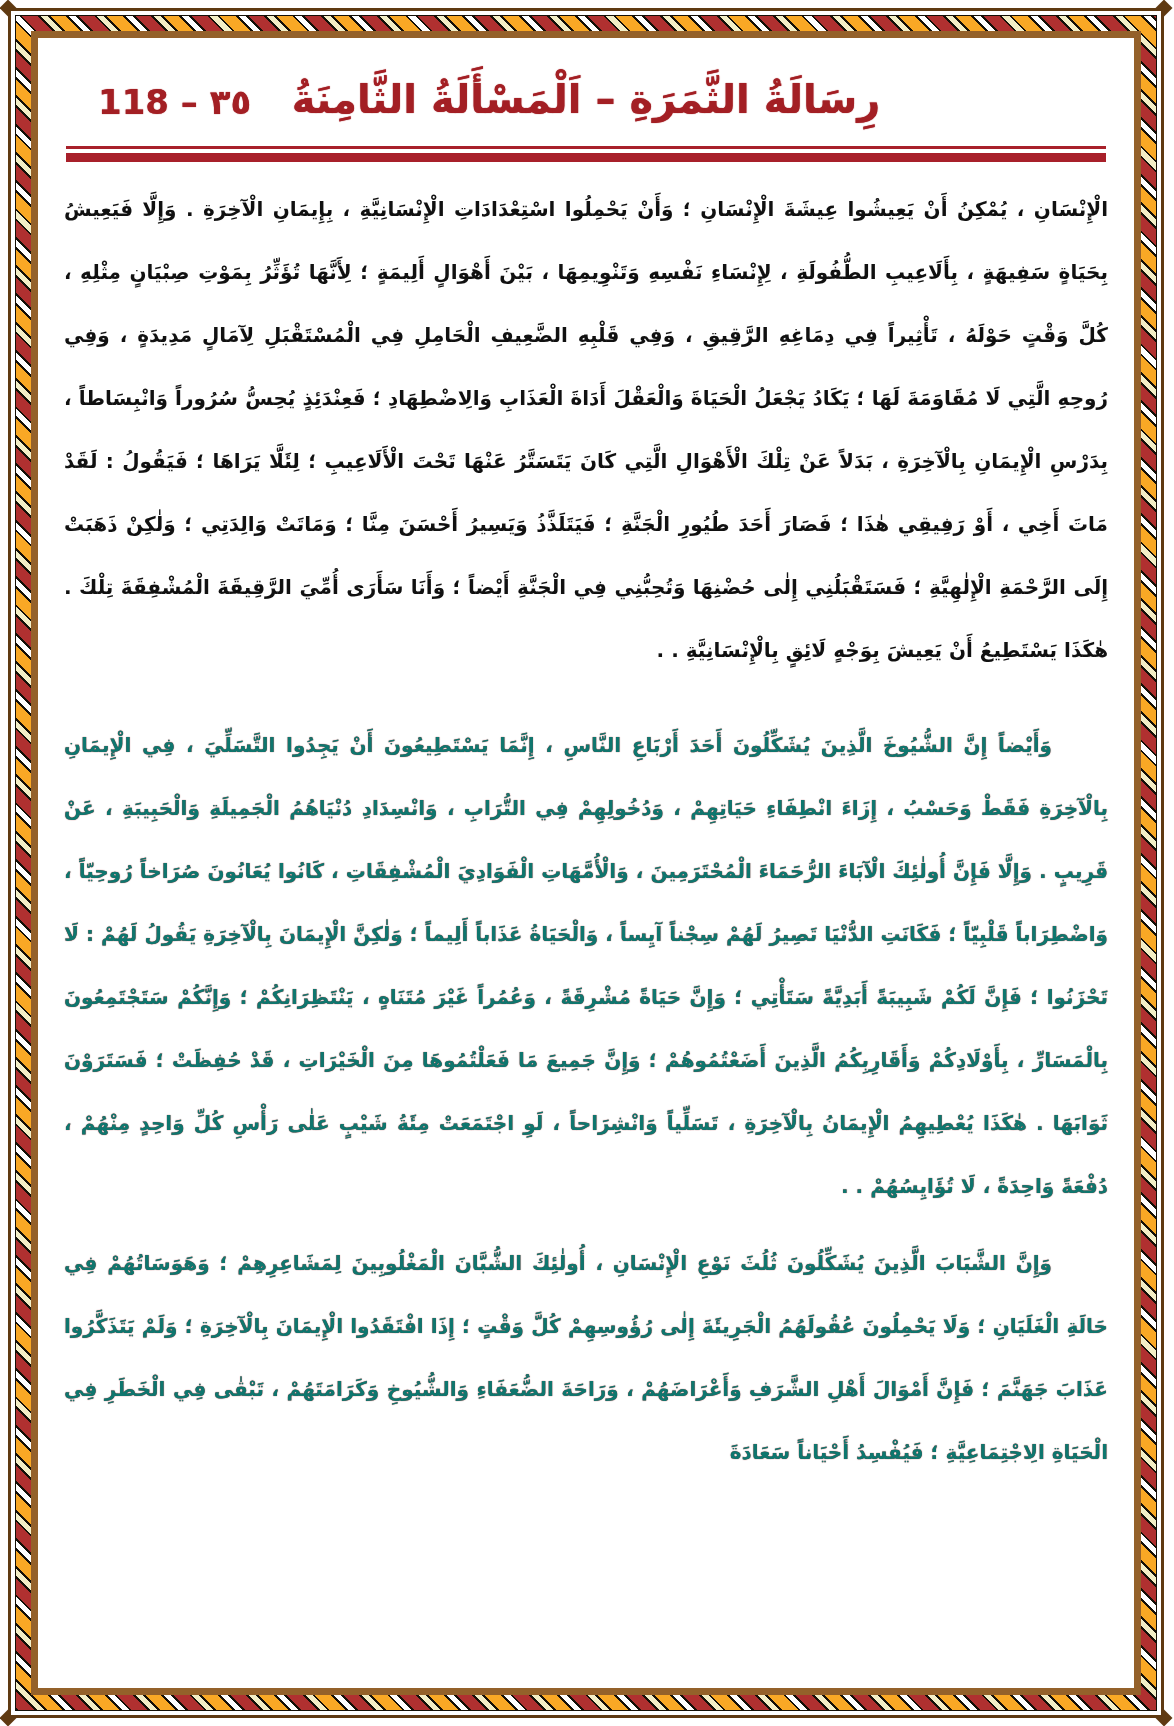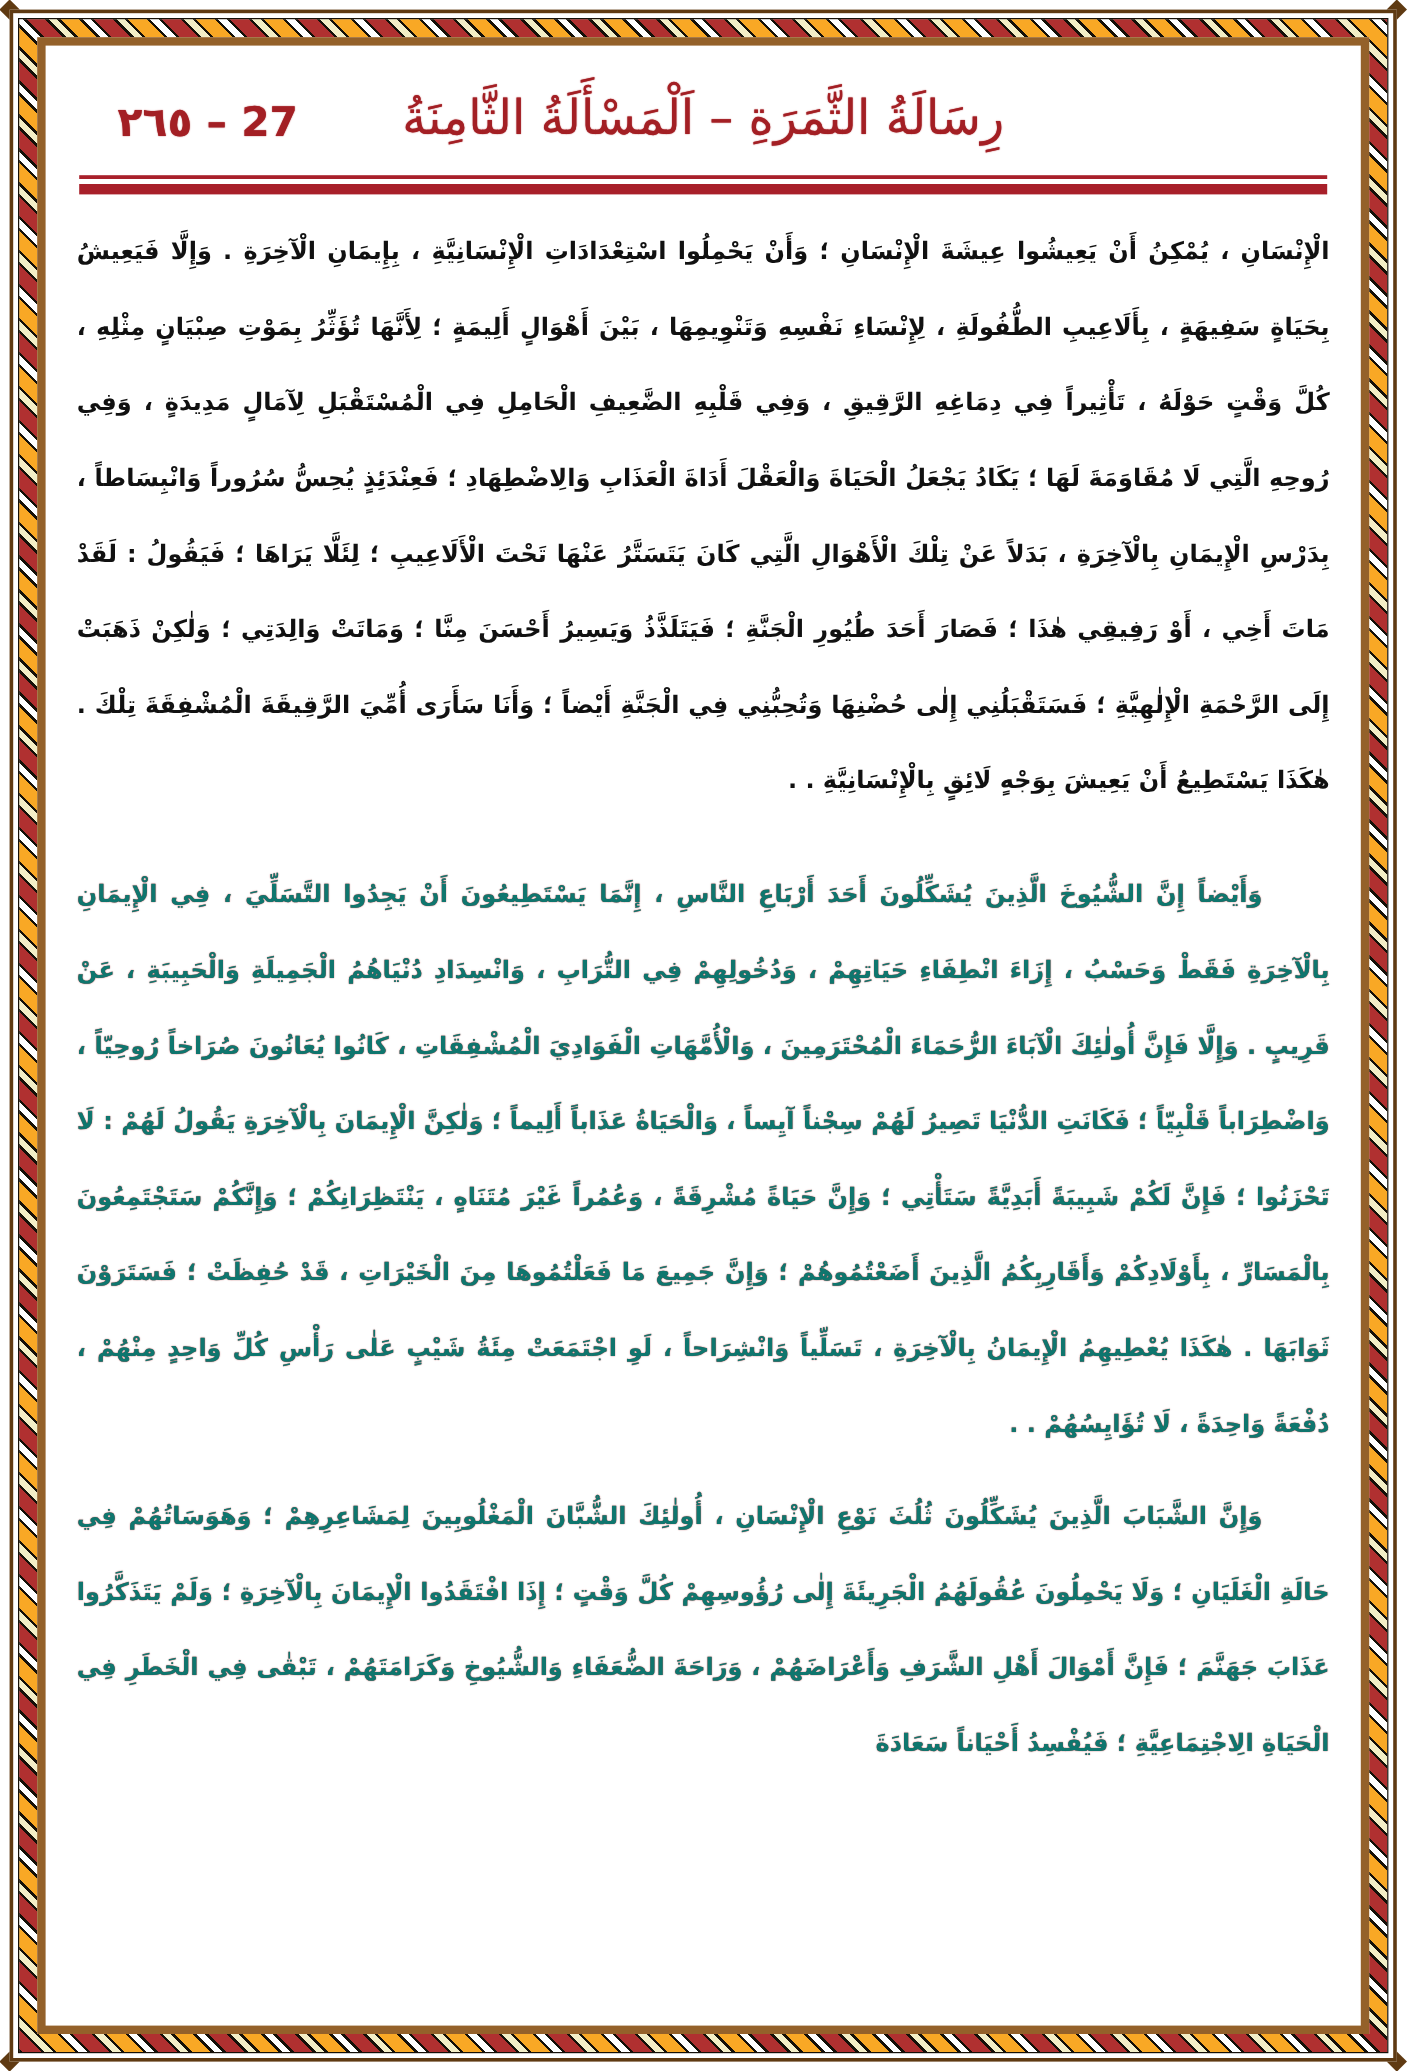--- a/index.html
+++ b/index.html
@@ -64,21 +64,21 @@
     box-sizing: border-box;
     padding: 26px 26px 14px 26px;
     direction: rtl;
   }
   .page-header {
     position: relative;
     height: 76px;
   }
   .page-title {
     text-align: center;
-    font-weight: normal;
+    font-weight: bold;
     font-size: 40px;
     line-height: 70px;
     color: #a31f24;
     text-shadow: 0 0 1px #a31f24;
   }
   .page-numbers {
     position: absolute;
     left: 34px;
     top: 6px;
     direction: rtl;
@@ -134,21 +134,21 @@
 <div class="corner-ornament corner-bl"></div>
 <div class="corner-ornament corner-br"></div>
 
 <div class="frame-outer">
   <div class="frame-band">
     <div class="frame-inner">
       <div class="content">
 
         <div class="page-header">
           <div class="page-title">رِسَالَةُ الثَّمَرَةِ – اَلْمَسْأَلَةُ الثَّامِنَةُ</div>
-          <div class="page-numbers">27 – ٢٦٥</div>
+          <div class="page-numbers">٣٥ – 118</div>
         </div>
 
         <div class="header-divider"></div>
 
         <p class="para para-black">الْإِنْسَانِ ، يُمْكِنُ أَنْ يَعِيشُوا عِيشَةَ الْإِنْسَانِ ؛ وَأَنْ يَحْمِلُوا اسْتِعْدَادَاتِ الْإِنْسَانِيَّةِ ، بِإِيمَانِ الْآخِرَةِ . وَإِلَّا فَيَعِيشُ بِحَيَاةٍ سَفِيهَةٍ ، بِأَلَاعِيبِ الطُّفُولَةِ ، لِإِنْسَاءِ نَفْسِهِ وَتَنْوِيمِهَا ، بَيْنَ أَهْوَالٍ أَلِيمَةٍ ؛ لِأَنَّهَا تُؤَثِّرُ بِمَوْتِ صِبْيَانٍ مِثْلِهِ ، كُلَّ وَقْتٍ حَوْلَهُ ، تَأْثِيراً فِي دِمَاغِهِ الرَّقِيقِ ، وَفِي قَلْبِهِ الضَّعِيفِ الْحَامِلِ فِي الْمُسْتَقْبَلِ لِآمَالٍ مَدِيدَةٍ ، وَفِي رُوحِهِ الَّتِي لَا مُقَاوَمَةَ لَهَا ؛ يَكَادُ يَجْعَلُ الْحَيَاةَ وَالْعَقْلَ أَدَاةَ الْعَذَابِ وَالِاضْطِهَادِ ؛ فَعِنْدَئِذٍ يُحِسُّ سُرُوراً وَانْبِسَاطاً ، بِدَرْسِ الْإِيمَانِ بِالْآخِرَةِ ، بَدَلاً عَنْ تِلْكَ الْأَهْوَالِ الَّتِي كَانَ يَتَسَتَّرُ عَنْهَا تَحْتَ الْأَلَاعِيبِ ؛ لِئَلَّا يَرَاهَا ؛ فَيَقُولُ : لَقَدْ مَاتَ أَخِي ، أَوْ رَفِيقِي هٰذَا ؛ فَصَارَ أَحَدَ طُيُورِ الْجَنَّةِ ؛ فَيَتَلَذَّذُ وَيَسِيرُ أَحْسَنَ مِنَّا ؛ وَمَاتَتْ وَالِدَتِي ؛ وَلٰكِنْ ذَهَبَتْ إِلَى الرَّحْمَةِ الْإِلٰهِيَّةِ ؛ فَسَتَقْبَلُنِي إِلٰى حُضْنِهَا وَتُحِبُّنِي فِي الْجَنَّةِ أَيْضاً ؛ وَأَنَا سَأَرَى أُمِّيَ الرَّقِيقَةَ الْمُشْفِقَةَ تِلْكَ . هٰكَذَا يَسْتَطِيعُ أَنْ يَعِيشَ بِوَجْهٍ لَائِقٍ بِالْإِنْسَانِيَّةِ . .</p>
 
         <p class="para para-red para-indent">وَأَيْضاً إِنَّ الشُّيُوخَ الَّذِينَ يُشَكِّلُونَ أَحَدَ أَرْبَاعِ النَّاسِ ، إِنَّمَا يَسْتَطِيعُونَ أَنْ يَجِدُوا التَّسَلِّيَ ، فِي الْإِيمَانِ بِالْآخِرَةِ فَقَطْ وَحَسْبُ ، إِزَاءَ انْطِفَاءِ حَيَاتِهِمْ ، وَدُخُولِهِمْ فِي التُّرَابِ ، وَانْسِدَادِ دُنْيَاهُمُ الْجَمِيلَةِ وَالْحَبِيبَةِ ، عَنْ قَرِيبٍ . وَإِلَّا فَإِنَّ أُولٰئِكَ الْآبَاءَ الرُّحَمَاءَ الْمُحْتَرَمِينَ ، وَالْأُمَّهَاتِ الْفَوَادِيَ الْمُشْفِقَاتِ ، كَانُوا يُعَانُونَ صُرَاخاً رُوحِيّاً ، وَاضْطِرَاباً قَلْبِيّاً ؛ فَكَانَتِ الدُّنْيَا تَصِيرُ لَهُمْ سِجْناً آيِساً ، وَالْحَيَاةُ عَذَاباً أَلِيماً ؛ وَلٰكِنَّ الْإِيمَانَ بِالْآخِرَةِ يَقُولُ لَهُمْ : لَا تَحْزَنُوا ؛ فَإِنَّ لَكُمْ شَبِيبَةً أَبَدِيَّةً سَتَأْتِي ؛ وَإِنَّ حَيَاةً مُشْرِقَةً ، وَعُمُراً غَيْرَ مُتَنَاهٍ ، يَنْتَظِرَانِكُمْ ؛ وَإِنَّكُمْ سَتَجْتَمِعُونَ بِالْمَسَارِّ ، بِأَوْلَادِكُمْ وَأَقَارِبِكُمُ الَّذِينَ أَضَعْتُمُوهُمْ ؛ وَإِنَّ جَمِيعَ مَا فَعَلْتُمُوهَا مِنَ الْخَيْرَاتِ ، قَدْ حُفِظَتْ ؛ فَسَتَرَوْنَ ثَوَابَهَا . هٰكَذَا يُعْطِيهِمُ الْإِيمَانُ بِالْآخِرَةِ ، تَسَلِّياً وَانْشِرَاحاً ، لَوِ اجْتَمَعَتْ مِئَةُ شَيْبٍ عَلٰى رَأْسِ كُلِّ وَاحِدٍ مِنْهُمْ ، دُفْعَةً وَاحِدَةً ، لَا تُؤَايِسُهُمْ . .</p>
 
         <p class="para para-red para-indent">وَإِنَّ الشَّبَابَ الَّذِينَ يُشَكِّلُونَ ثُلُثَ نَوْعِ الْإِنْسَانِ ، أُولٰئِكَ الشُّبَّانَ الْمَغْلُوبِينَ لِمَشَاعِرِهِمْ ؛ وَهَوَسَاتُهُمْ فِي حَالَةِ الْغَلَيَانِ ؛ وَلَا يَحْمِلُونَ عُقُولَهُمُ الْجَرِيئَةَ إِلٰى رُؤُوسِهِمْ كُلَّ وَقْتٍ ؛ إِذَا افْتَقَدُوا الْإِيمَانَ بِالْآخِرَةِ ؛ وَلَمْ يَتَذَكَّرُوا عَذَابَ جَهَنَّمَ ؛ فَإِنَّ أَمْوَالَ أَهْلِ الشَّرَفِ وَأَعْرَاضَهُمْ ، وَرَاحَةَ الضُّعَفَاءِ وَالشُّيُوخِ وَكَرَامَتَهُمْ ، تَبْقٰى فِي الْخَطَرِ فِي الْحَيَاةِ الِاجْتِمَاعِيَّةِ ؛ فَيُفْسِدُ أَحْيَاناً سَعَادَةَ</p>
 

